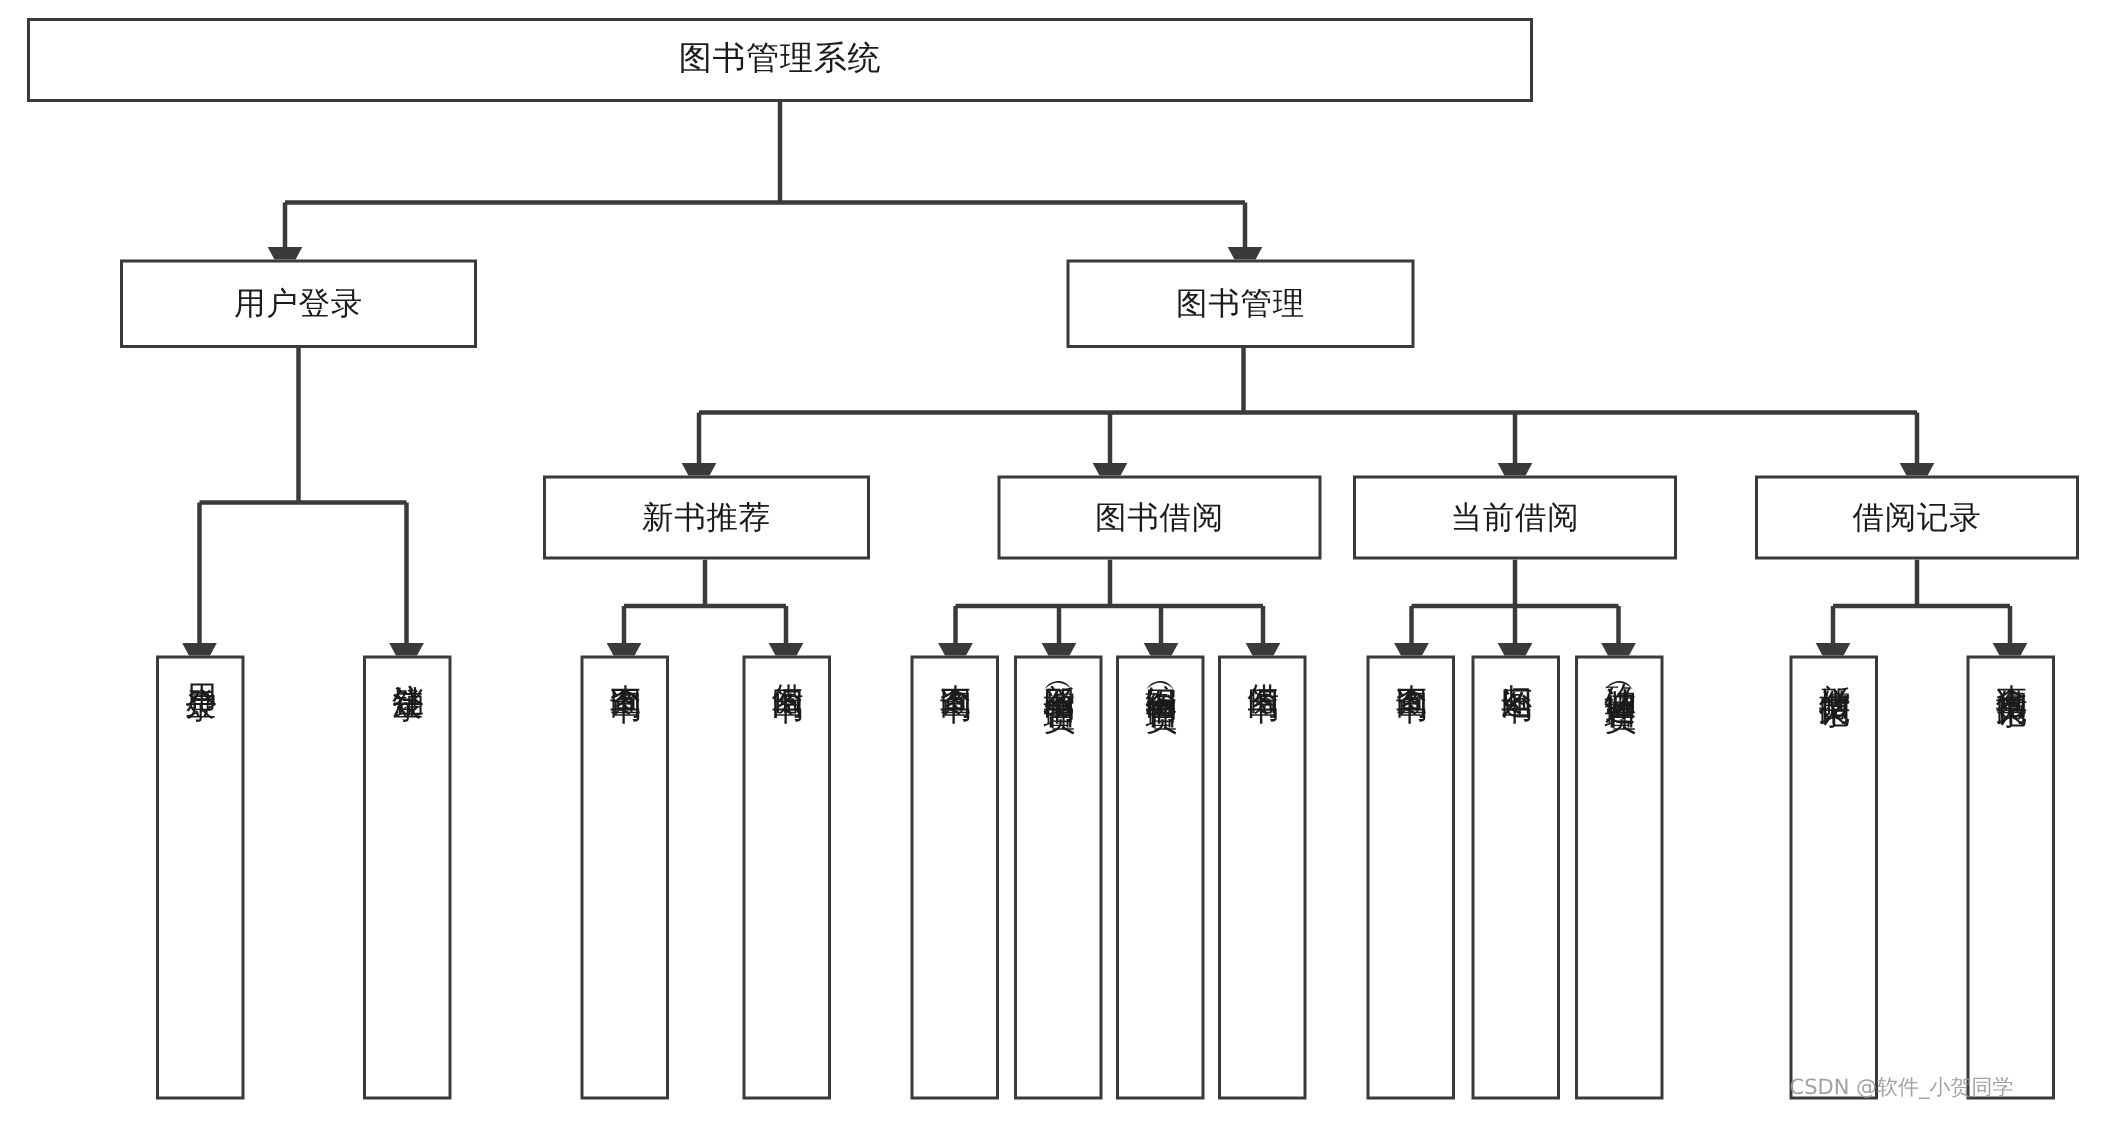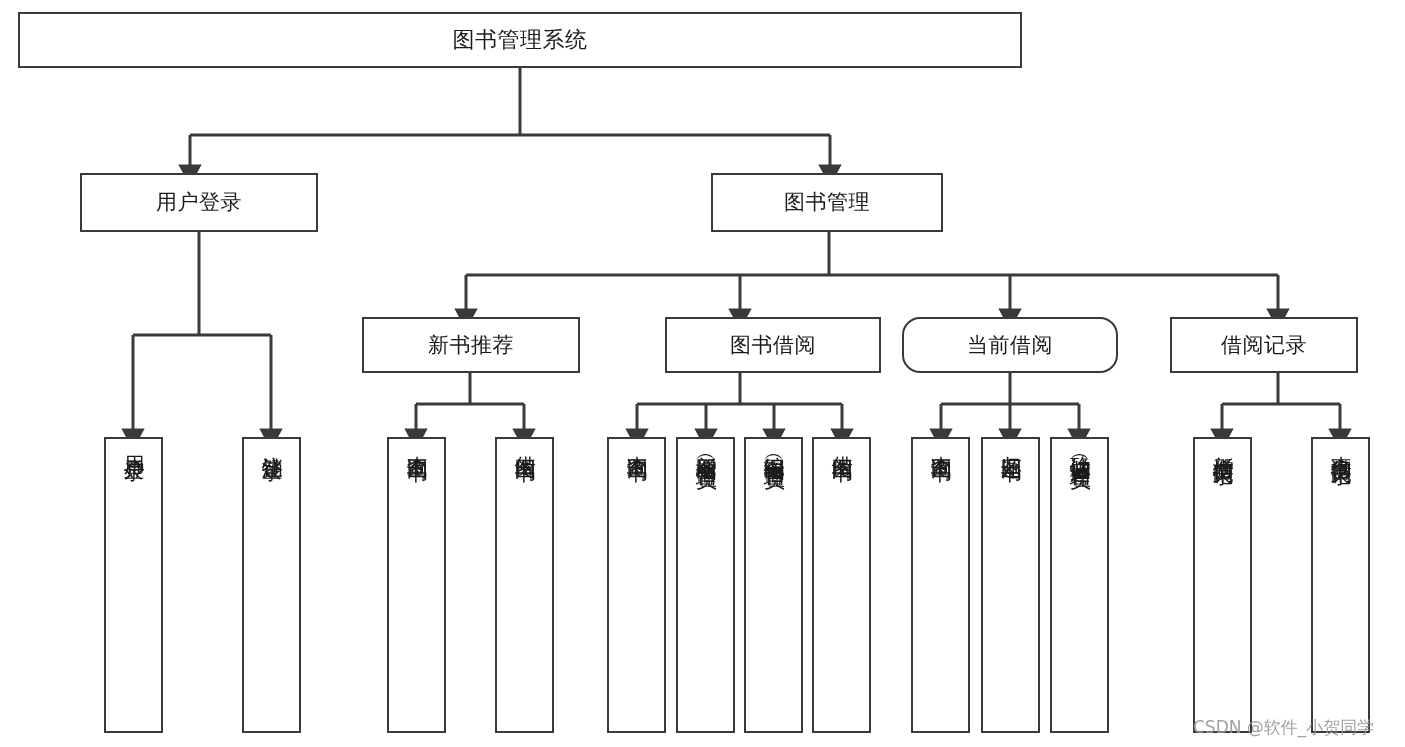--- a/index.html
+++ b/index.html
@@ -55,21 +55,21 @@
     text-orientation: upright;
     font-size: 21px;
     line-height: 1.02;
     letter-spacing: 2px;
     white-space: nowrap;
   }
   #root-node .label { font-size: 22px; }
   .watermark {
     position: absolute;
     color: #9a9a9a;
-    font-size: 17px;
+    font-size: 14px;
     white-space: nowrap;
     z-index: 6;
     opacity: 0.92;
     font-family: "DejaVu Sans", "Liberation Sans", sans-serif;
   }
 </style>
 </head>
 <body>
 
 <div id="canvas">
@@ -142,25 +142,25 @@
   </div>
 
   <div class="node horiz" style="left:362px; top:317px; width:218px; height:56px;">
     <span class="label">新书推荐</span>
   </div>
 
   <div class="node horiz" style="left:632px; top:317px; width:216px; height:56px;margin-left:33px;">
     <span class="label">图书借阅</span>
   </div>
 
-  <div class="node horiz" style="left:902px; top:317px; width:216px; height:56px;border-radius:18px;">
+  <div class="node horiz" style="left:902px; top:317px; width:216px; height:56px;">
     <span class="label">当前借阅</span>
   </div>
 
-  <div class="node horiz" style="left:1170px; top:317px; width:188px; height:56px;">
+  <div class="node horiz" style="left:1170px; top:317px; width:216px; height:56px;">
     <span class="label">借阅记录</span>
   </div>
 
   <div class="node vert" style="left:104px; top:437px; width:59px; height:296px;">
     <span class="label">用户登录</span>
   </div>
   <div class="node vert" style="left:242px; top:437px; width:59px; height:296px;">
     <span class="label">注销登录</span>
   </div>
 

